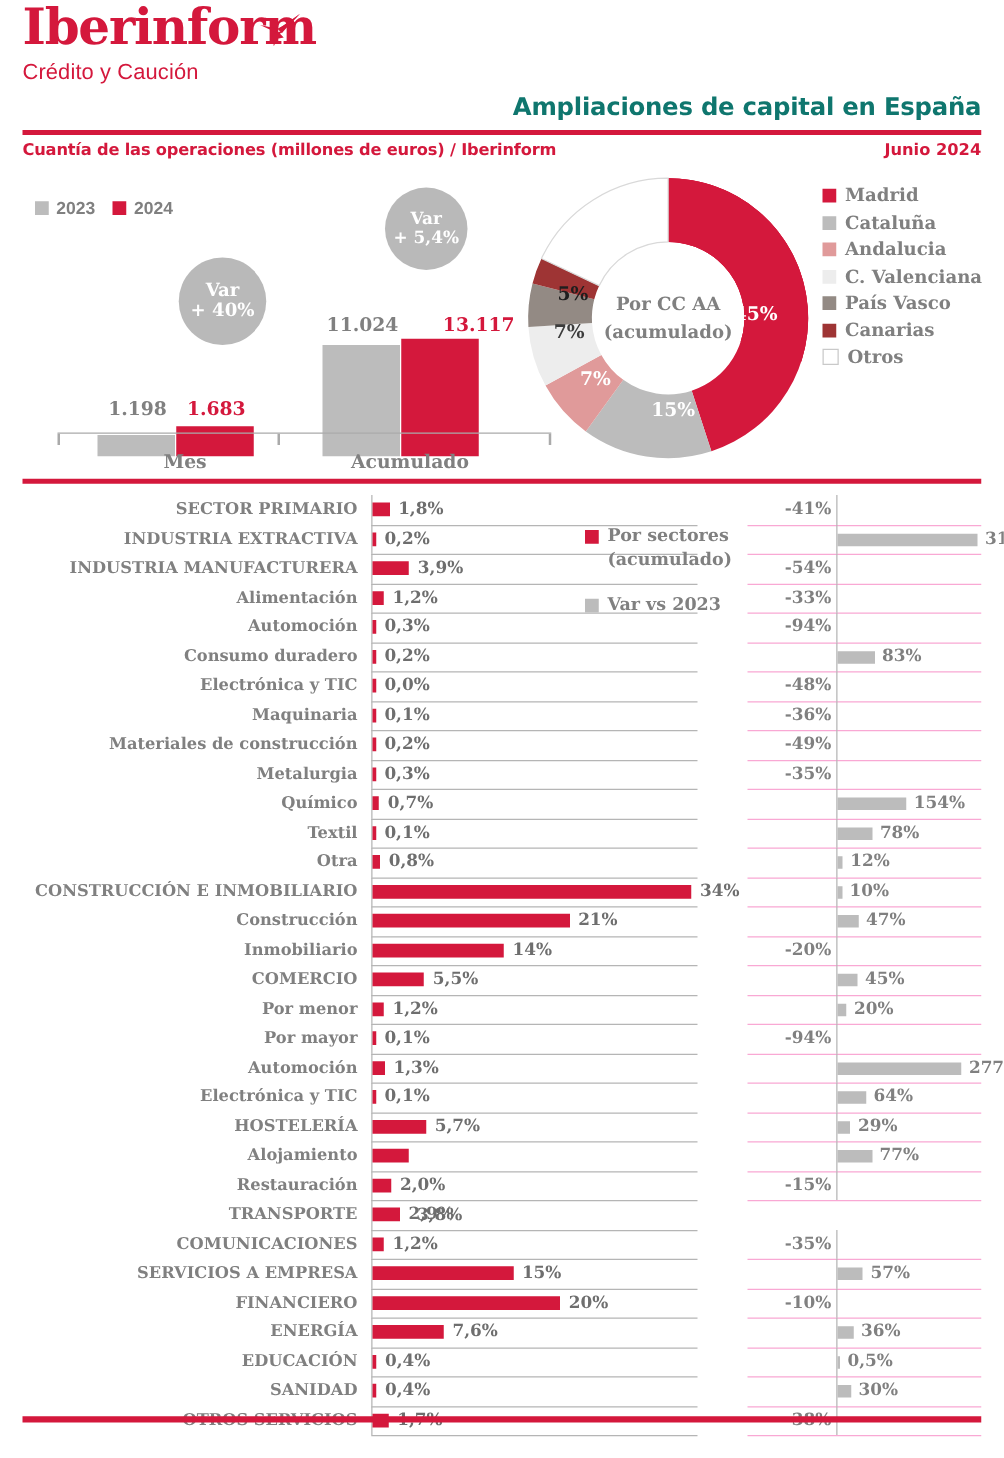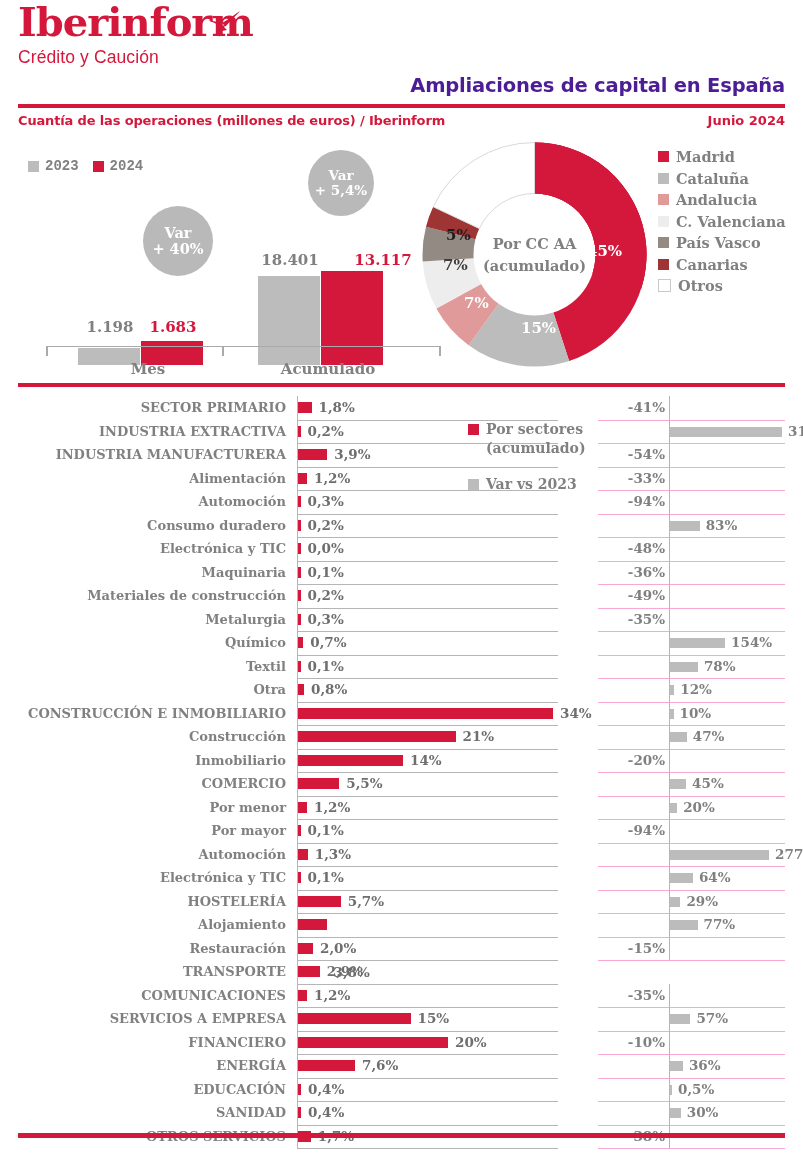--- a/index.html
+++ b/index.html
@@ -19,40 +19,40 @@
   }
   .logo-sub{
     font-family:"Liberation Sans",sans-serif;font-weight:400;
     font-size:17.5px;color:#d4183c;line-height:22px;margin-top:2px;letter-spacing:.1px;
   }
   .logo-mark{position:absolute;left:196px;top:9px;width:46px;height:40px;}
 
   .hdr-title{
     position:absolute;right:18px;top:74px;
     font-family:"DejaVu Sans",sans-serif;font-weight:700;
-    font-size:19.5px;color:#4c1d95;letter-spacing:-.2px;
+    font-size:19.5px;color:#0f766e;letter-spacing:-.2px;
   }
   .rule-top{
     position:absolute;left:18px;top:104px;width:767px;height:4px;background:#d4183c;
   }
   .sub-left{
     position:absolute;left:18px;top:113px;
     font-family:"DejaVu Sans",sans-serif;font-weight:700;
     font-size:13px;color:#d4183c;letter-spacing:-.15px;
   }
   .sub-right{
     position:absolute;right:18px;top:113px;
     font-family:"DejaVu Sans",sans-serif;font-weight:700;
     font-size:13px;color:#d4183c;
   }
 
   
   .legend-top{position:absolute;left:28px;top:158px;display:flex;gap:14px;align-items:center;}
   .lg{display:flex;align-items:center;gap:6px;
-      font-family:Liberation Mono, monospace;font-weight:700;font-size:14px;color:#808080;}
+      font-family:Liberation Sans, sans-serif;font-weight:700;font-size:14px;color:#808080;}
   .lg .sw{width:11px;height:11px;display:inline-block;}
 
   .barchart{position:absolute;left:18px;top:150px;width:410px;height:215px;}
   .axis{position:absolute;left:28px;top:196px;width:395px;height:9px;
         border-top:1.6px solid #aaaaaa;}
   .axis:before,.axis:after{content:"";position:absolute;top:0;width:1.6px;height:9px;background:#aaaaaa;}
   .axis:before{left:0;}
   .axis:after{right:0;}
   .axis-mid{position:absolute;left:176px;top:0;width:1.6px;height:9px;background:#aaaaaa;}
   .bar{position:absolute;bottom:0;}
@@ -167,21 +167,21 @@
       <div class="bar g" style="left:0;width:62px;height:17px;"></div>
       <div class="bar r" style="left:63px;width:62px;height:24px;"></div>
       <div class="bval g" style="left:-2px;width:68px;bottom:29px;">1.198</div>
       <div class="bval r" style="left:61px;width:68px;bottom:29px;">1.683</div>
     </div>
     <div class="xlab" style="left:60px;width:140px;">Mes</div>
 
     <div class="bargroup" style="left:240px;width:140px;">
       <div class="bar g" style="left:0;width:62px;height:89px;"></div>
       <div class="bar r" style="left:63px;width:62px;height:94px;"></div>
-      <div class="bval g" style="left:-4px;width:72px;bottom:96px;">18.401</div>
+      <div class="bval g" style="left:-4px;width:72px;bottom:96px;">11.024</div>
       <div class="bval r" style="left:73px;width:72px;bottom:96px;padding-left:16px;">13.117</div>
     </div>
     <div class="xlab" style="left:240px;width:140px;">Acumulado</div>
 
     <div class="axis">
         <span class="axis-mid"></span>
       </div>
 
     <div class="varbub" style="left:125px;top:56px;width:70px;height:70px;font-size:14.5px;">
       <span>Var</span>

